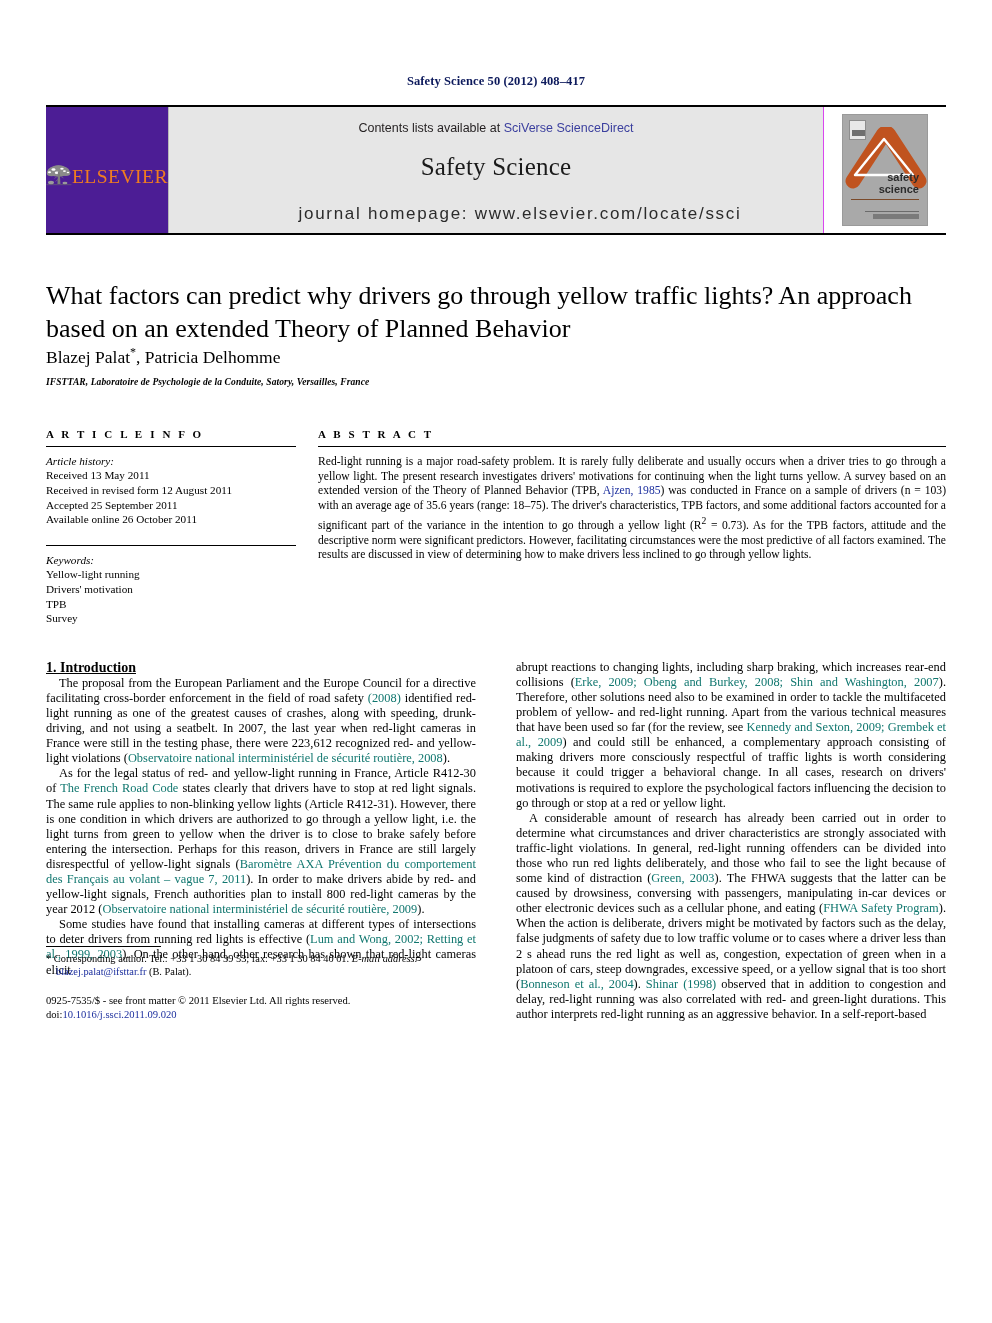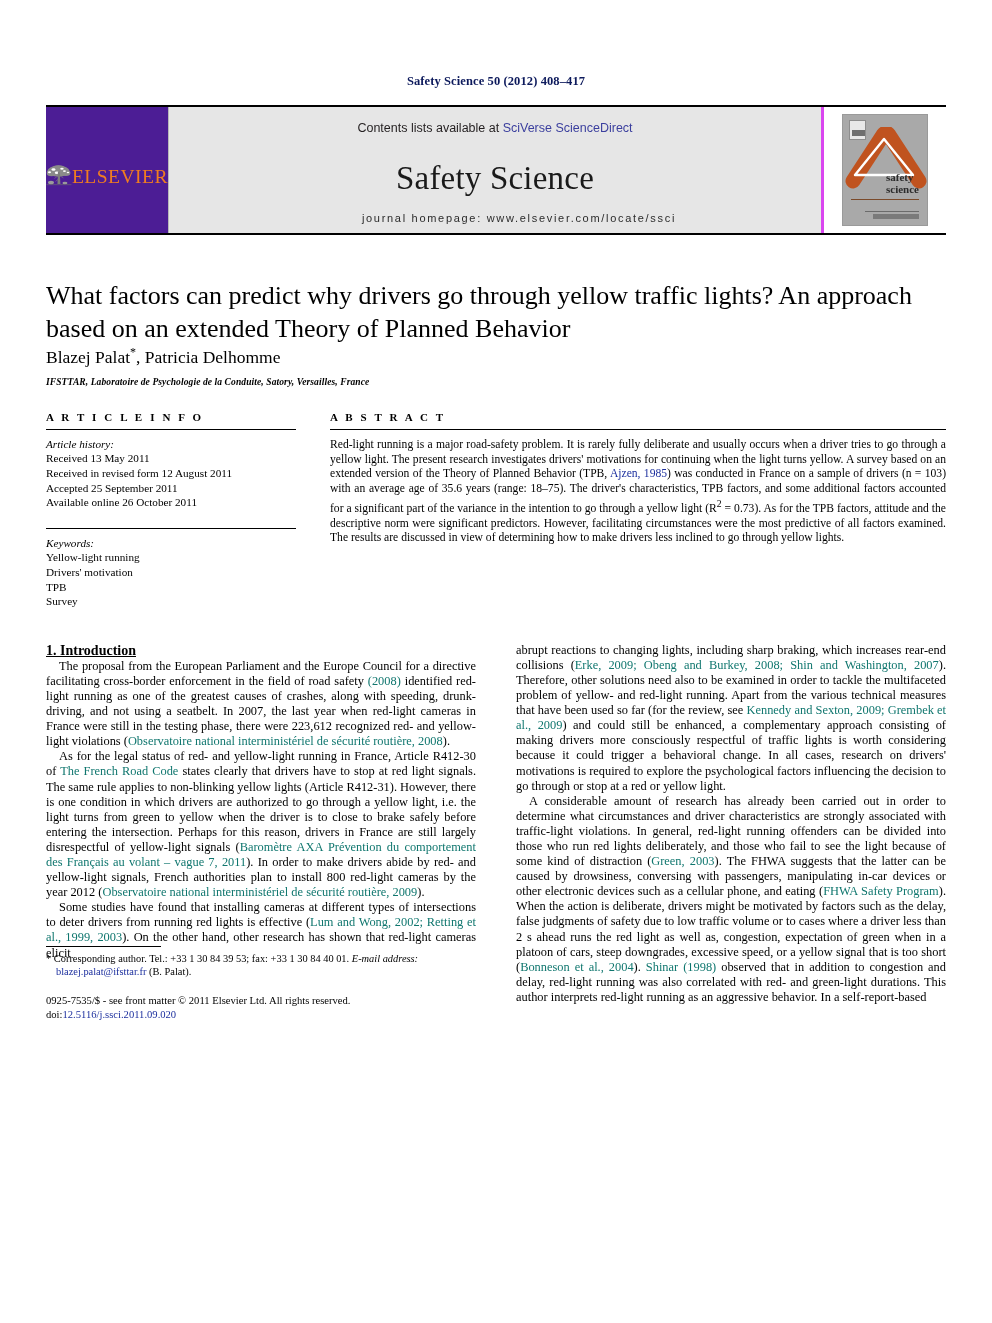--- a/index.html
+++ b/index.html
@@ -52,44 +52,44 @@
     font-size: 19.5px;
     letter-spacing: .5px;
     color: #f07d20;
     margin-top: 1px;
     font-weight: normal;
   }
   .banner-mid {
     flex: 1 1 auto;
     background: #e6e6e6;
     border-left: 1px solid #b8b8b8;
-    border-right: 3px solid #d946ef;
+    border-right: 1px solid #d946ef;
     display: flex;
     flex-direction: column;
     align-items: center;
     justify-content: flex-start;
     padding-top: 14px;
     position: relative;
   }
   .contents-line {
     font-family: "Liberation Sans", sans-serif;
     font-size: 12.5px;
     color: #231f20;
   }
   .contents-line .sd-link { color: #3b3f9e; }
   .journal-name {
     font-family: "Liberation Serif", serif;
-    font-size: 33px;
+    font-size: 25px;
     color: #1a1a1a;
-    margin-top: 25px;
+    margin-top: 18px;
     letter-spacing: .2px;
   }
   .homepage-line {
     font-family: "Liberation Sans", sans-serif;
-    font-size: 11px;
+    font-size: 17px;
     color: #2b2b2b;
     letter-spacing: 1.7px;
     position: absolute;
     bottom: 9px;
     padding-left: 48px;
   }
   .cover-cell {
     width: 122px;
     flex: 0 0 122px;
     background: #fff;
@@ -111,21 +111,22 @@
     border: 1px solid #8d8d8d;
   }
   .cover-badge:after {
     content: "";
     position: absolute; left: 2px; top: 9px;
     width: 13px; height: 6px; background: #6f6f6f;
   }
   .cover-chev { position: absolute; top: 12px; left: 2px; }
   .cover-txt {
     position: absolute; right: 8px; bottom: 30px;
-    font-family: Liberation Serif, serif;
+    text-align: right;
+    font-family: Liberation Sans, sans-serif;
     font-weight: bold;
     font-size: 11px;
     line-height: 11.5px;
     color: #2b2b2b;
   }
   .cover-rule {
     position: absolute; left: 8px; right: 8px; bottom: 25px;
     border-top: 1px solid #7a4a2a;
   }
   .cover-sub {
@@ -160,22 +161,21 @@
     font-size: 9.5px;
     margin-top: 9px;
     color: #000;
     letter-spacing: .1px;
   }
 
   
   .infoabs {
     display: flex;
     width: 900px;
-    margin-top: 24px;
-    gap: 6px;
+    margin-top: 41px;
   }
   .info-col { width: 250px; flex: 0 0 250px; }
   .gap-col { width: 22px; flex: 0 0 22px; }
   .abs-col { flex: 1 1 auto; }
   .sec-head {
     font-family: "Liberation Serif", serif;
     font-weight: bold;
     font-size: 11px;
     letter-spacing: 2.6px;
     color: #000;
@@ -398,17 +398,17 @@
 
   <div class="footnote-area">
     <div class="fn-rule"></div>
     <div class="fn">
       <span>*</span><span> Corresponding author. Tel.: +33 1 30 84 39 53; fax: +33 1 30 84 40 01.</span>
       <span class="it">E-mail address:</span>
       <span class="mail">blazej.palat@ifsttar.fr</span><span> (B. Palat).</span>
     </div>
     <div class="imprint">
       <div>0925-7535/$ - see front matter © 2011 Elsevier Ltd. All rights reserved.</div>
-      <div><span>doi:</span><span class="doi">12.5116/j.ssci.2011.09.020</span></div>
+      <div><span>doi:</span><span class="doi">10.1016/j.ssci.2011.09.020</span></div>
     </div>
   </div>
 
 </div>
 
 </body></html>

